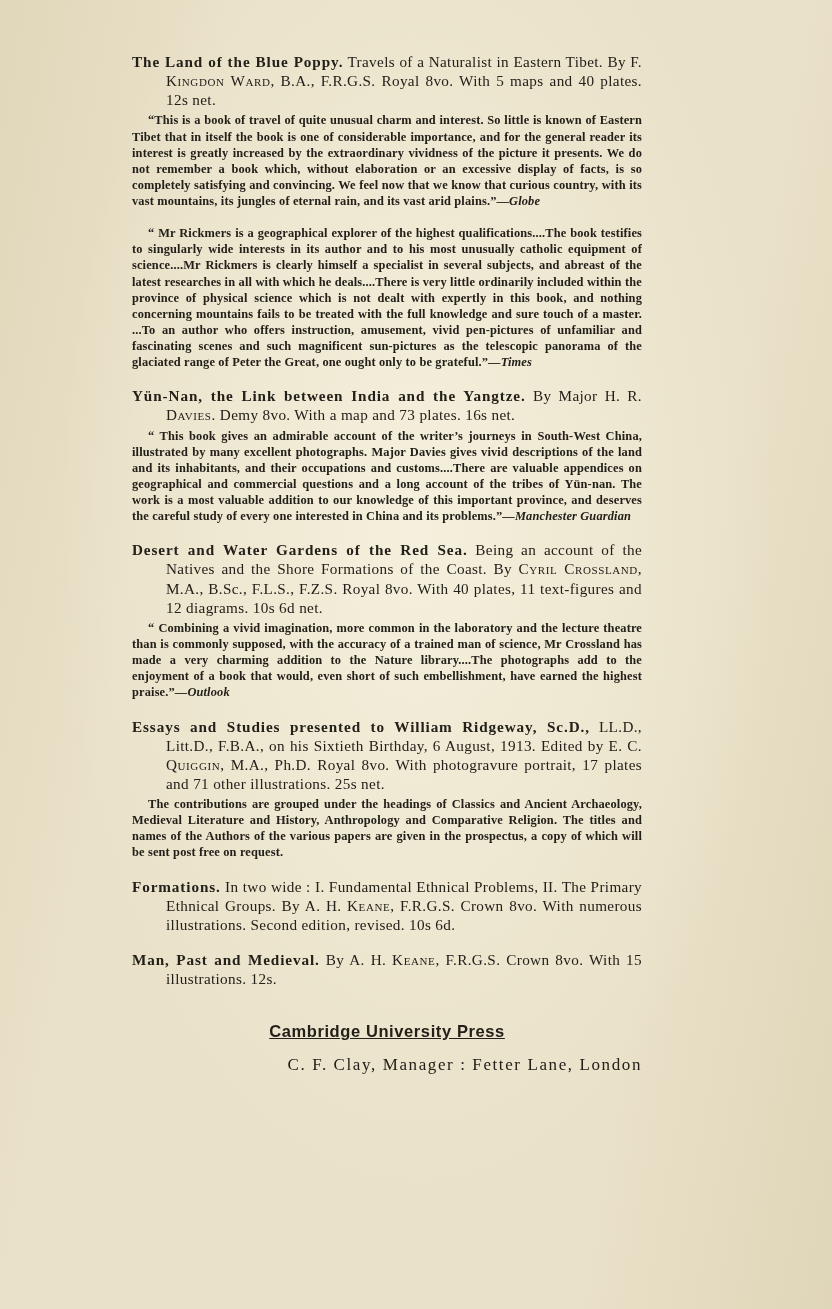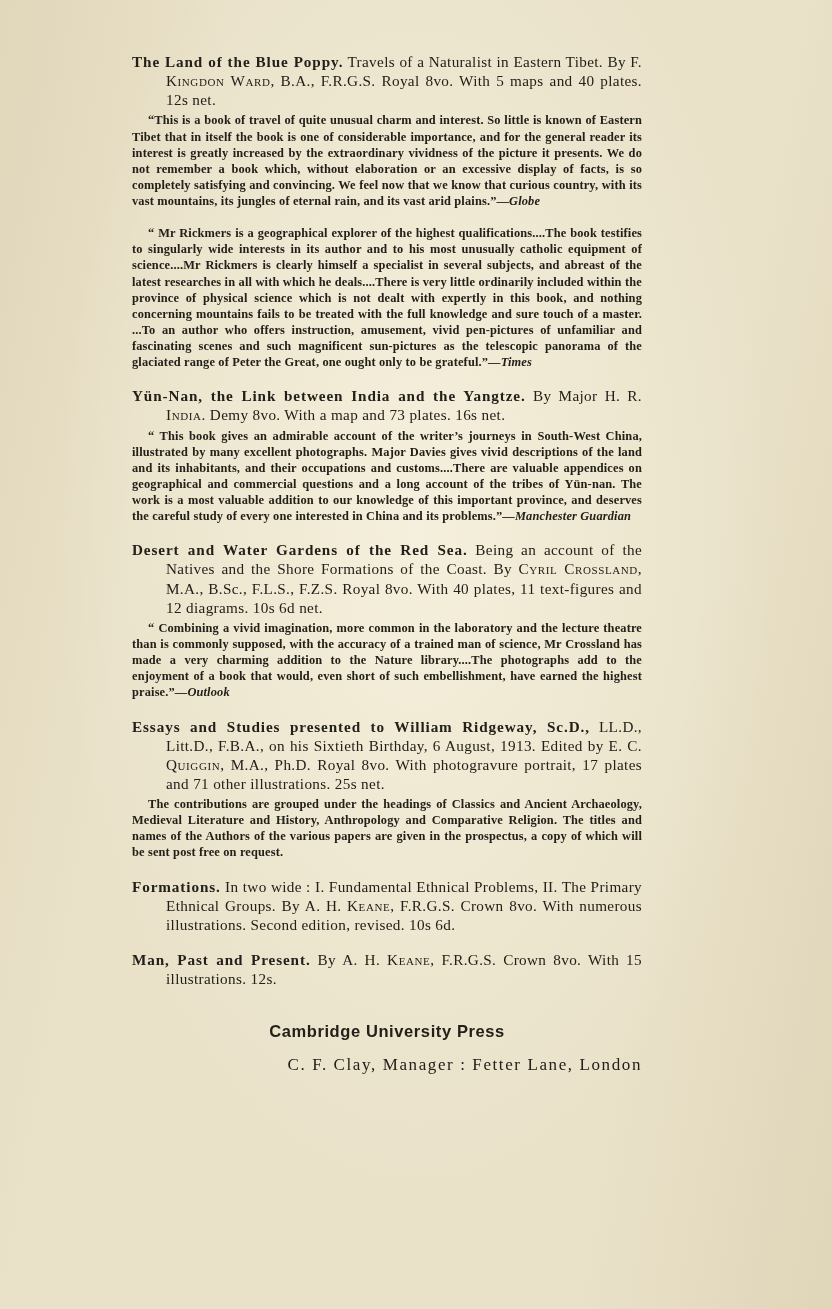--- a/index.html
+++ b/index.html
@@ -72,20 +72,21 @@
   }
   .imprint {
     margin-top: 34px;
     text-align: center;
   }
   .imprint .press {
     font-family: "Liberation Sans", sans-serif;
     font-size: 16.5px;
     font-weight: bold;
     letter-spacing: 0.6px;
+    text-decoration: underline;
   }
   .imprint .manager {
     margin-top: 14px;
     font-size: 17px;
     letter-spacing: 1.6px;
     text-align: right;
   }
 </style>
 </head>
 <body>
@@ -112,21 +113,21 @@
     <div class="quote">
       <span class="lead"></span><span>“ Mr Rickmers is a geographical explorer of the highest qualifications....The book testifies to singularly wide interests in its author and to his most unusually catholic equipment of science....Mr Rickmers is clearly himself a specialist in several subjects, and abreast of the latest researches in all with which he deals....There is very little ordinarily included within the province of physical science which is not dealt with expertly in this book, and nothing concerning mountains fails to be treated with the full knowledge and sure touch of a master. ...To an author who offers instruction, amusement, vivid pen-pictures of unfamiliar and fascinating scenes and such magnificent sun-pictures as the telescopic panorama of the glaciated range of Peter the Great, one ought only to be grateful.”—</span><i class="it">Times</i>
     </div>
   </div>
 
   <div class="entry">
     <div class="title-block">
       <span class="hang">
         <span class="booktitle">Yün-Nan, the Link between India and the Yangtze.</span>
         <span>By Major</span>
-        <span>H. R. </span><span class="sc">India</span><span>.  Demy 8vo.  With a map and 73 plates.   16s net.</span>
+        <span>H. R. </span><span class="sc">Davies</span><span>.  Demy 8vo.  With a map and 73 plates.   16s net.</span>
       </span>
     </div>
     <div class="quote">
       <span class="lead"></span><span>“ This book gives an admirable account of the writer’s journeys in South-West China, illustrated by many excellent photographs.  Major Davies gives vivid descriptions of the land and its inhabitants, and their occupations and customs....There are valuable appendices on geographical and commercial questions and a long account of the tribes of Yün-nan.  The work is a most valuable addition to our knowledge of this important province, and deserves the careful study of every one interested in China and its problems.”—</span><i class="it">Manchester Guardian</i>
     </div>
   </div>
 
   <div class="entry">
     <div class="title-block">
       <span class="hang">
@@ -163,21 +164,21 @@
         <span>In two wide :  I.  Fundamental Ethnical Problems,</span>
         <span>II.  The Primary Ethnical Groups.   By A. H. </span><span class="sc">Keane</span><span>, F.R.G.S.   Crown 8vo.</span>
         <span>With numerous illustrations.   Second edition, revised.   10s 6d.</span>
       </span>
     </div>
   </div>
 
   <div class="entry">
     <div class="title-block">
       <span class="hang">
-        <span class="booktitle">Man, Past and Present.</span>
+        <span class="booktitle">Man, Past and Medieval.</span>
         <span>By A. H. </span><span class="sc">Keane</span><span>, F.R.G.S.   Crown 8vo.</span>
         <span>With 15 illustrations.   12s.</span>
       </span>
     </div>
   </div>
 
   <div class="imprint">
     <div class="press">Cambridge University Press</div>
     <div class="manager">C. F. Clay, Manager :  Fetter Lane, London</div>
   </div>

